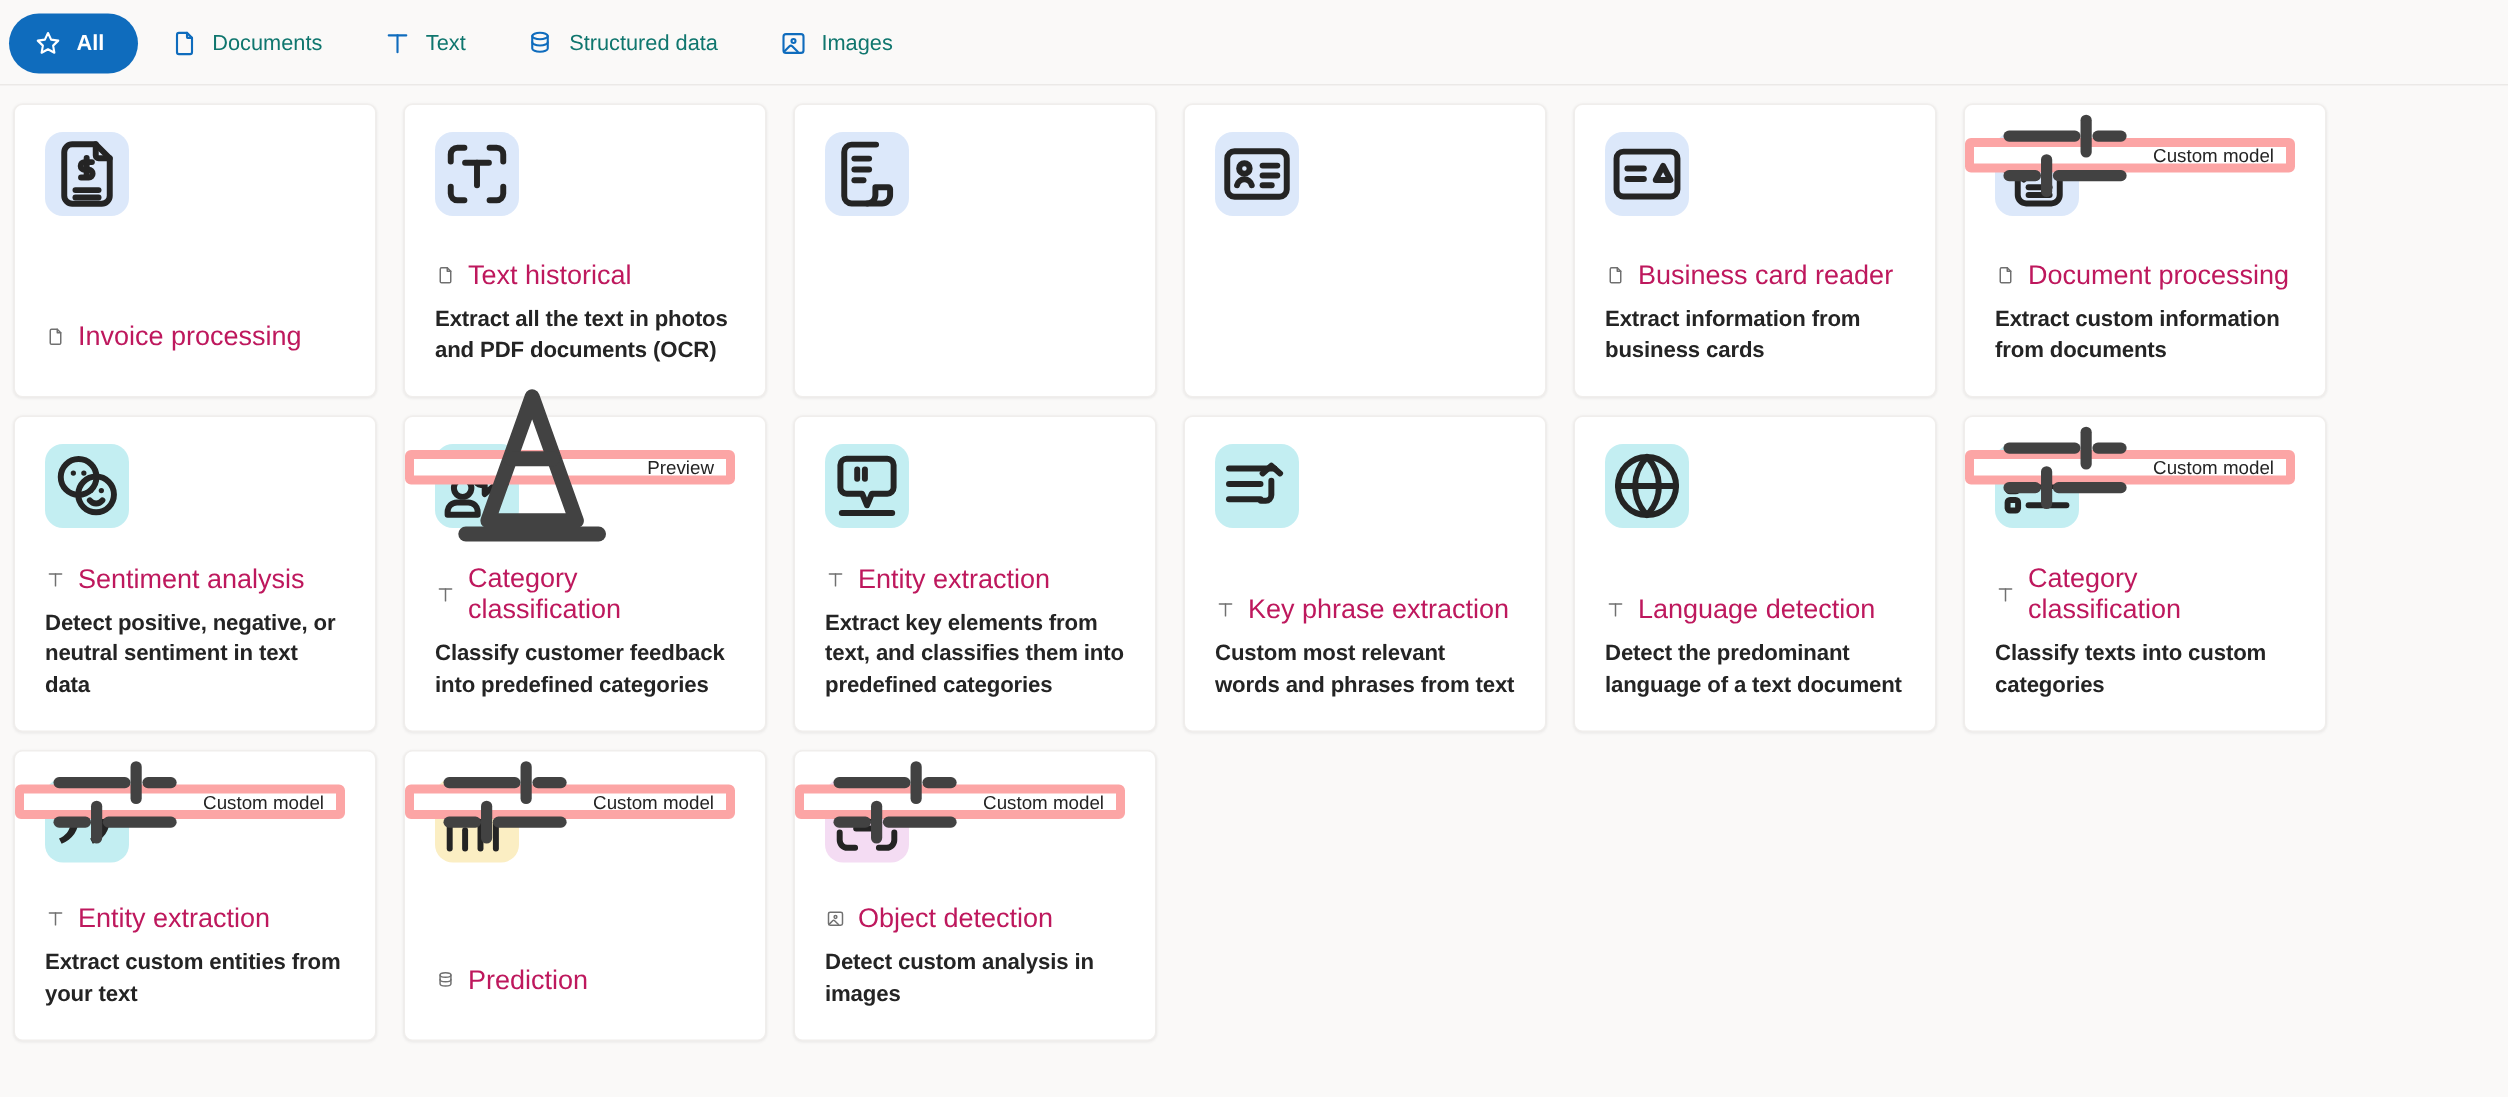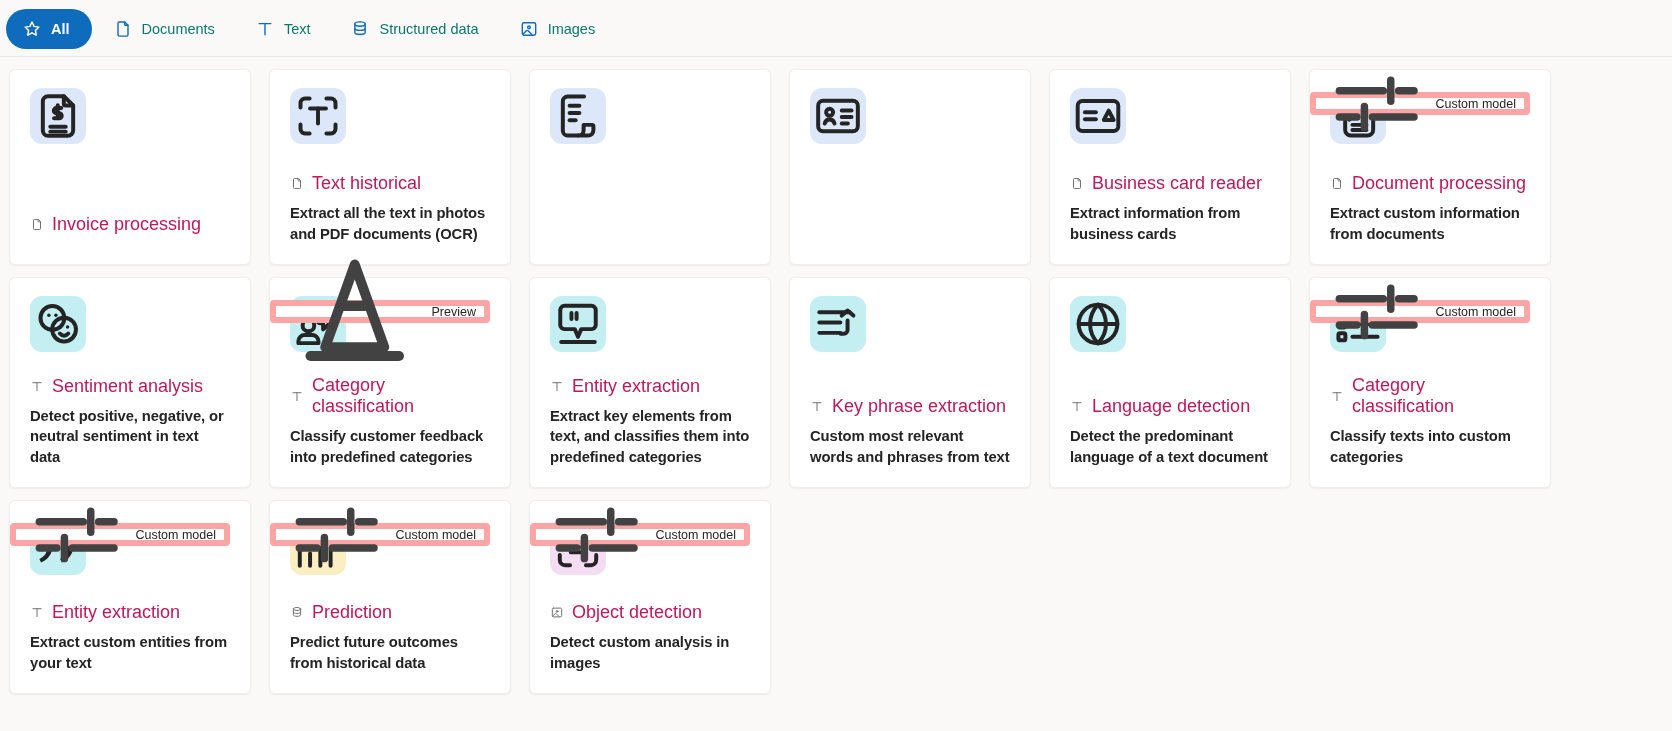--- a/index.html
+++ b/index.html
@@ -523,21 +523,20 @@
         <div class="kicker">
           <span class="kicon">
             <svg viewBox="0 0 24 24" width="100%" height="100%" fill="none" stroke="currentColor" stroke-width="1.7" stroke-linecap="round" stroke-linejoin="round">
               <ellipse cx="12" cy="6" rx="6.2" ry="2.6"></ellipse>
               <path d="M5.8 6v5c0 1.43 2.78 2.6 6.2 2.6s6.2-1.17 6.2-2.6V6"></path>
               <path d="M5.8 11v5c0 1.43 2.78 2.6 6.2 2.6s6.2-1.17 6.2-2.6v-5"></path>
             </svg>
           </span>
           <span>Prediction</span>
         </div>
-        <div class="title">Predict future outcomes from historical data</div>
       </div>
     </div>
     <div class="card r3">
       <div class="badge">
         <span class="bicon">
           <svg viewBox="0 0 24 20" width="100%" height="100%" fill="none" stroke="currentColor" stroke-width="1.7" stroke-linecap="round" stroke-linejoin="round">
             <path d="M3.5 7h10"></path>
             <path d="M17 7h3.5"></path>
             <path d="M3.5 13h4"></path>
             <path d="M11 13h9.5"></path>

